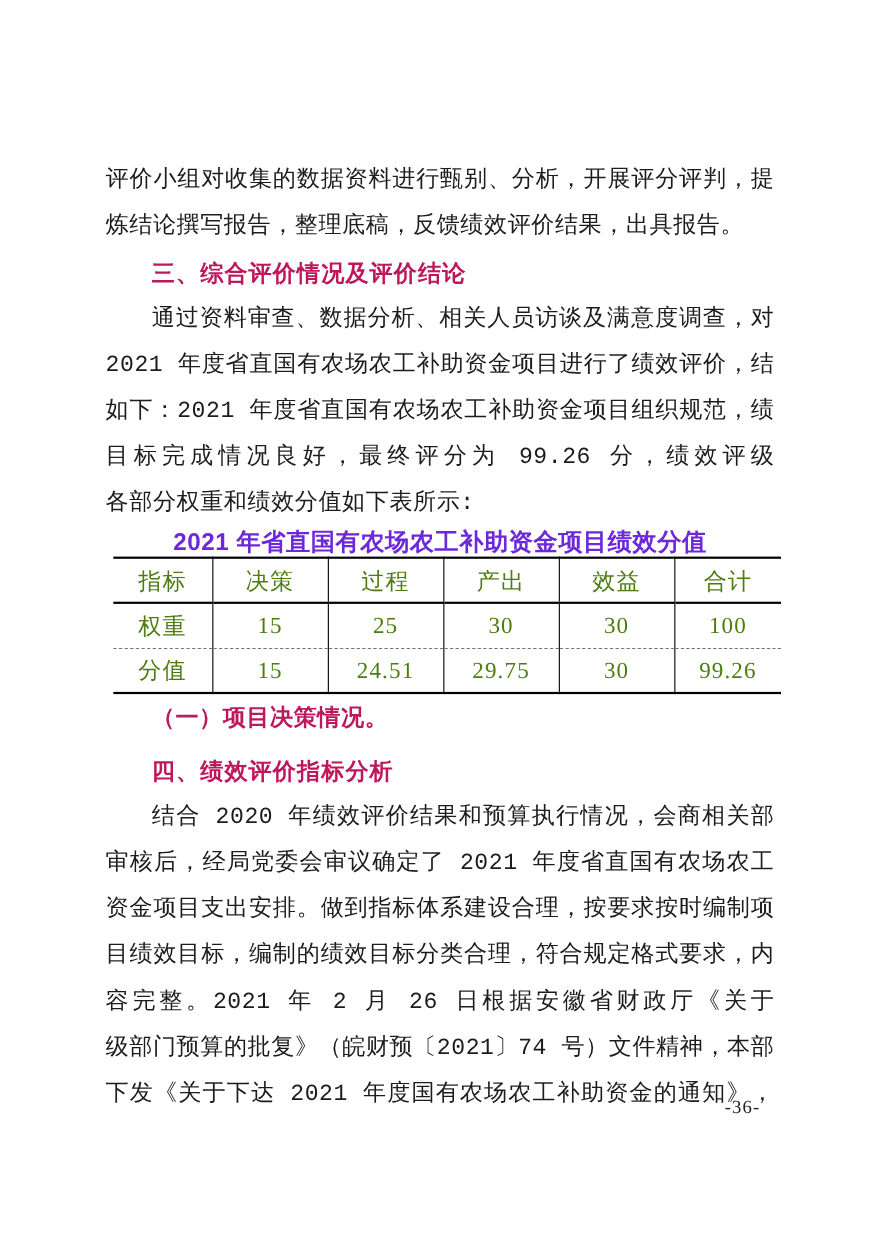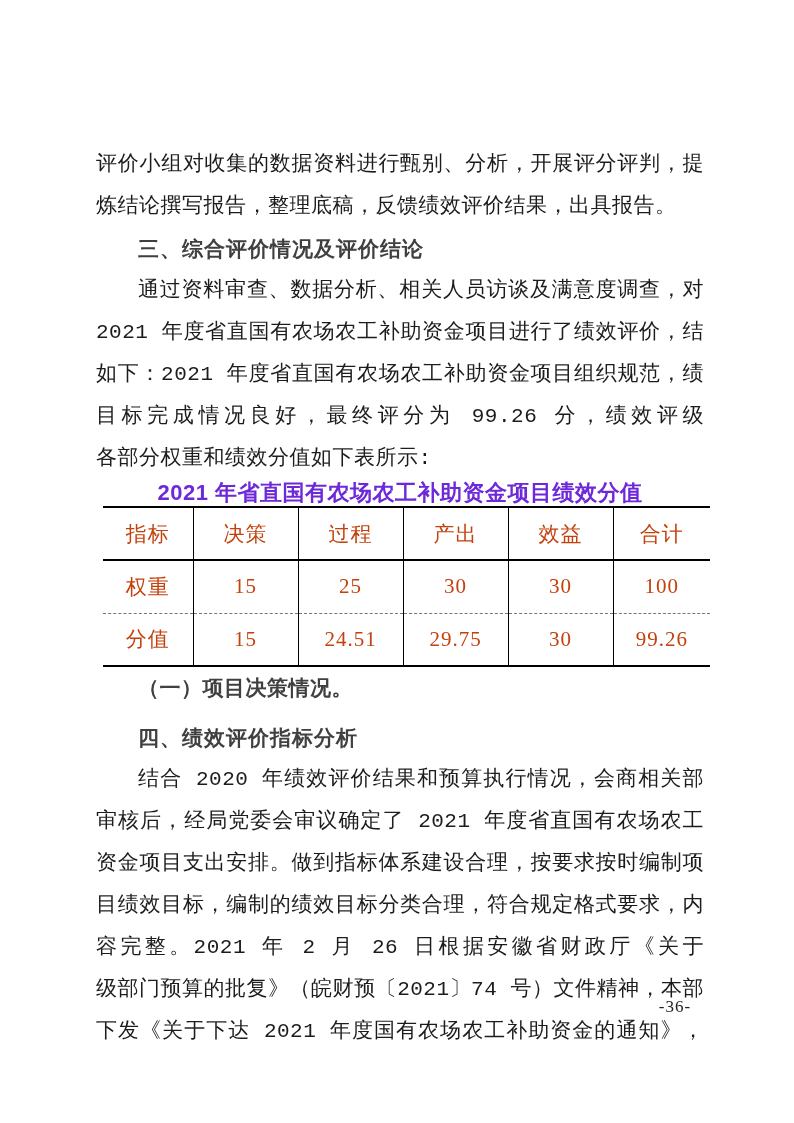--- a/index.html
+++ b/index.html
@@ -34,21 +34,21 @@
   }
   .indent2 { text-indent: 42px; }
   .heading {
     font-size: 21px;
     line-height: 42px;
     height: 42px;
     font-weight: bold;
     padding-left: 42px;
     letter-spacing: 1px;
     font-family: "Liberation Sans", "DejaVu Sans", sans-serif;
-    color: #404040;
+    color: #be185d;
   }
   .heading.kai {
     font-family: "Liberation Serif", "DejaVu Serif", serif;
     letter-spacing: 0.5px;
   }
   .table-title {
     font-size: 22px;
     line-height: 26px;
     height: 26px;
     font-weight: bold;
@@ -62,23 +62,23 @@
     width: 607px;
     border-collapse: collapse;
     table-layout: fixed;
     border-top: 2.5px solid #000;
     border-bottom: 2.5px solid #000;
   }
   table.score td {
     font-size: 21px;
     text-align: center;
     vertical-align: middle;
-    height: 53px;
+    height: 41px;
     letter-spacing: 1px;
-    color: #c2410c;
+    color: #4d7c0f;
   }
   table.score td + td { border-left: 1.3px solid #000; }
   table.score tr.hdr td { border-bottom: 2.2px solid #000; }
   table.score tr.dashed td { border-bottom: 1px dashed #767676; }
   .after-table { margin-top: 8px; }
   .page-number {
     position: absolute;
     top: 997px;
     left: 648px;
     width: 54px;

